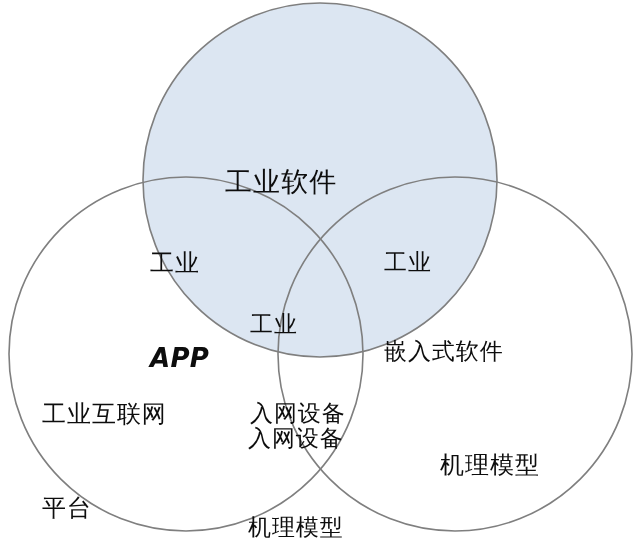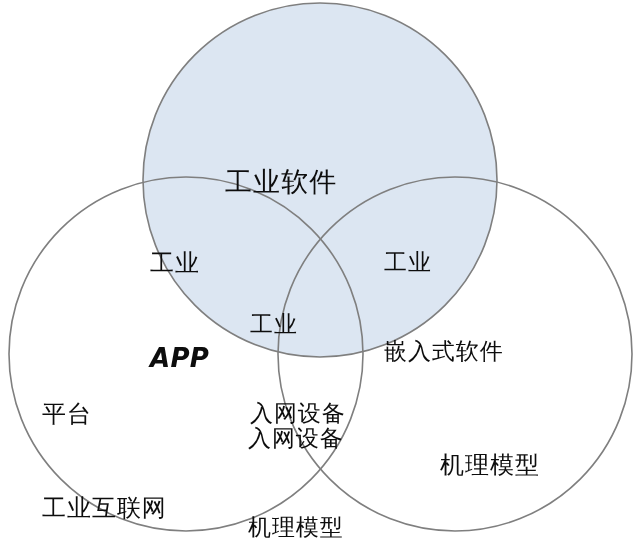--- a/index.html
+++ b/index.html
@@ -130,21 +130,21 @@
     <span class="line">工业</span>
     <span class="line">入网设备</span>
   </div>
 
   <div class="label" id="label-bottom-lens" style="color: rgb(13, 13, 13);">
     <span class="line">入网设备</span>
     <span class="line">机理模型</span>
   </div>
 
   <div class="label" id="label-left" style="color: rgb(13, 13, 13);">
+    <span class="line">工业互联网</span>
     <span class="line">平台</span>
-    <span class="line">工业互联网</span>
   </div>
 
   <div class="label" id="label-right" style="color: rgb(13, 13, 13);">
     <span class="line">机理模型</span>
   </div>
 
 </div>
 
 </body></html>

